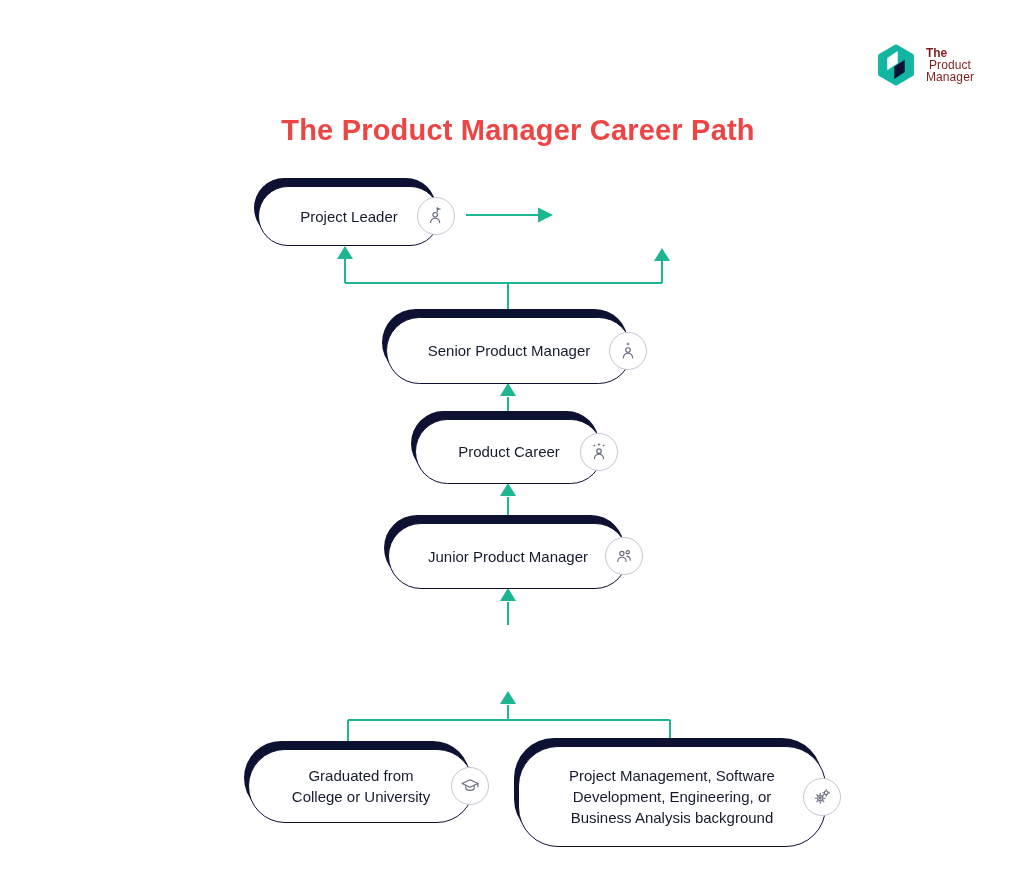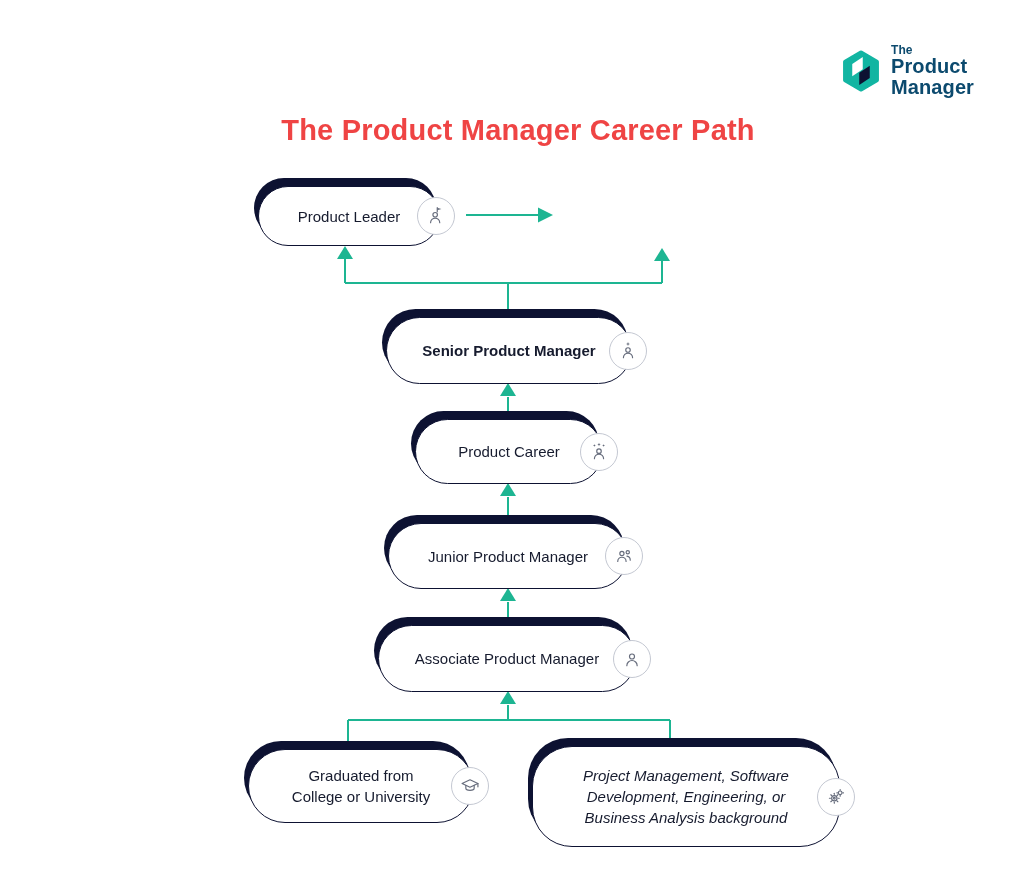--- a/index.html
+++ b/index.html
@@ -4,23 +4,23 @@
 <style>
   html,body{margin:0;padding:0;background:#ffffff;}
   .canvas{
     position:relative;width:1024px;height:896px;background:#ffffff;overflow:hidden;
     font-family:"Liberation Sans", sans-serif;color:#10152e;
   }
 
   
   .logo{position:absolute;top:44px;right:50px;display:flex;align-items:center;gap:9px;}
   .logo-mark{width:42px;height:42px;display:block;}
-  .logo-text{display:flex;flex-direction:column;line-height:1.02;color:#0c4a6e;}
+  .logo-text{display:flex;flex-direction:column;line-height:1.02;color:#7f1d1d;}
   .logo-the{font-size:12px;font-weight:700;}
-  .logo-word{font-size:20px;font-weight:700;letter-spacing:.1px;}
+  .logo-word{font-size:12px;font-weight:400;letter-spacing:.1px;text-align:center;}
 
   
   .title{
     position:absolute;top:108px;left:0;width:100%;margin:6px;text-align:center;
     font-size:29px;font-weight:800;color:#ef4444;letter-spacing:.2px;
   }
 
   
   .connectors{position:absolute;top:0;left:0;width:1024px;height:896px;z-index:0;}
 
@@ -40,26 +40,26 @@
     width:36px;height:36px;border-radius:50%;background:#ffffff;
     border:1px solid #c4c8d2;display:flex;align-items:center;justify-content:center;
   }
   .icon-badge svg{
     width:20px;height:20px;stroke:#666c7c;fill:none;
     stroke-width:1.4;stroke-linecap:round;stroke-linejoin:round;
   }
 
   .node-product-leader{left:258px;top:186px;width:180px;height:58px;}
   .node-vp{left:556px;top:184px;width:210px;height:63px;}
-  .node-senior{left:386px;top:317px;width:244px;height:65px;font-weight:bold;}
+  .node-senior{left:386px;top:317px;width:244px;height:65px;}
   .node-pm{left:415px;top:419px;width:186px;height:63px;}
   .node-junior{left:388px;top:523px;width:238px;height:64px;}
   .node-associate{left:378px;top:625px;width:256px;height:65px;}
   .node-graduated{left:248px;top:749px;width:224px;height:72px;}
-  .node-background{left:532px;top:746px;width:306px;height:99px;font-style:italic;}
+  .node-background{left:518px;top:746px;width:306px;height:99px;}
 </style>
 </head>
 <body>
 
 <div class="canvas">
 
   <div class="logo">
     <svg class="logo-mark" viewBox="0 0 48 48">
       <polygon points="24,3 42,13.5 42,34.5 24,45 6,34.5 6,13.5" fill="#12b5a2" stroke="#12b5a2" stroke-width="5" stroke-linejoin="round"></polygon>
       <path d="M26 8 L26 22 L14 30 L14 16 Z" fill="#ffffff"></path>
@@ -94,21 +94,21 @@
       <polygon points="345,246 337,259 353,259"></polygon>
       <polygon points="662,248 654,261 670,261"></polygon>
       <polygon points="508,383 500,396 516,396"></polygon>
       <polygon points="508,483 500,496 516,496"></polygon>
       <polygon points="508,588 500,601 516,601"></polygon>
       <polygon points="508,691 500,704 516,704"></polygon>
     </g>
   </svg>
 
   <div class="node node-product-leader">
-    <span class="node-label">Product Leader</span>
+    <span class="node-label">Project Leader</span>
     <span class="icon-badge">
       <svg viewBox="0 0 24 24">
         <polygon points="13.5,2 18.5,3.6 13.5,5.2" fill="#666c7c" stroke="none"></polygon>
         <line x1="13.5" y1="2" x2="13.5" y2="7"></line>
         <circle cx="11" cy="10.5" r="2.7"></circle>
         <path d="M5.5 20c0-3 2.5-5.5 5.5-5.5s5.5 2.5 5.5 5.5"></path>
       </svg>
     </span>
   </div>
 
@@ -142,29 +142,20 @@
     <span class="icon-badge">
       <svg viewBox="0 0 24 24">
         <circle cx="9.5" cy="9" r="2.5"></circle>
         <path d="M4.5 18.5c0-2.8 2.2-5 5-5s5 2.2 5 5"></path>
         <circle cx="16.5" cy="7.5" r="2"></circle>
         <path d="M15.5 12.2c2.3.4 4 2.3 4 4.8"></path>
       </svg>
     </span>
   </div>
 
-  <div class="node node-associate">
-    <span class="node-label">Associate Product Manager</span>
-    <span class="icon-badge">
-      <svg viewBox="0 0 24 24">
-        <circle cx="12" cy="9" r="3"></circle>
-        <path d="M5.8 20c0-3.4 2.8-6.2 6.2-6.2s6.2 2.8 6.2 6.2"></path>
-      </svg>
-    </span>
-  </div>
 
   <div class="node node-graduated">
     <span class="node-label">Graduated from
 College or University</span>
     <span class="icon-badge">
       <svg viewBox="0 0 24 24">
         <polygon points="12,4.5 21.5,9 12,13.5 2.5,9"></polygon>
         <path d="M7 11.2v3.6c0 1.3 2.2 2.4 5 2.4s5-1.1 5-2.4v-3.6"></path>
         <line x1="21.5" y1="9" x2="21.5" y2="13"></line>
       </svg>

